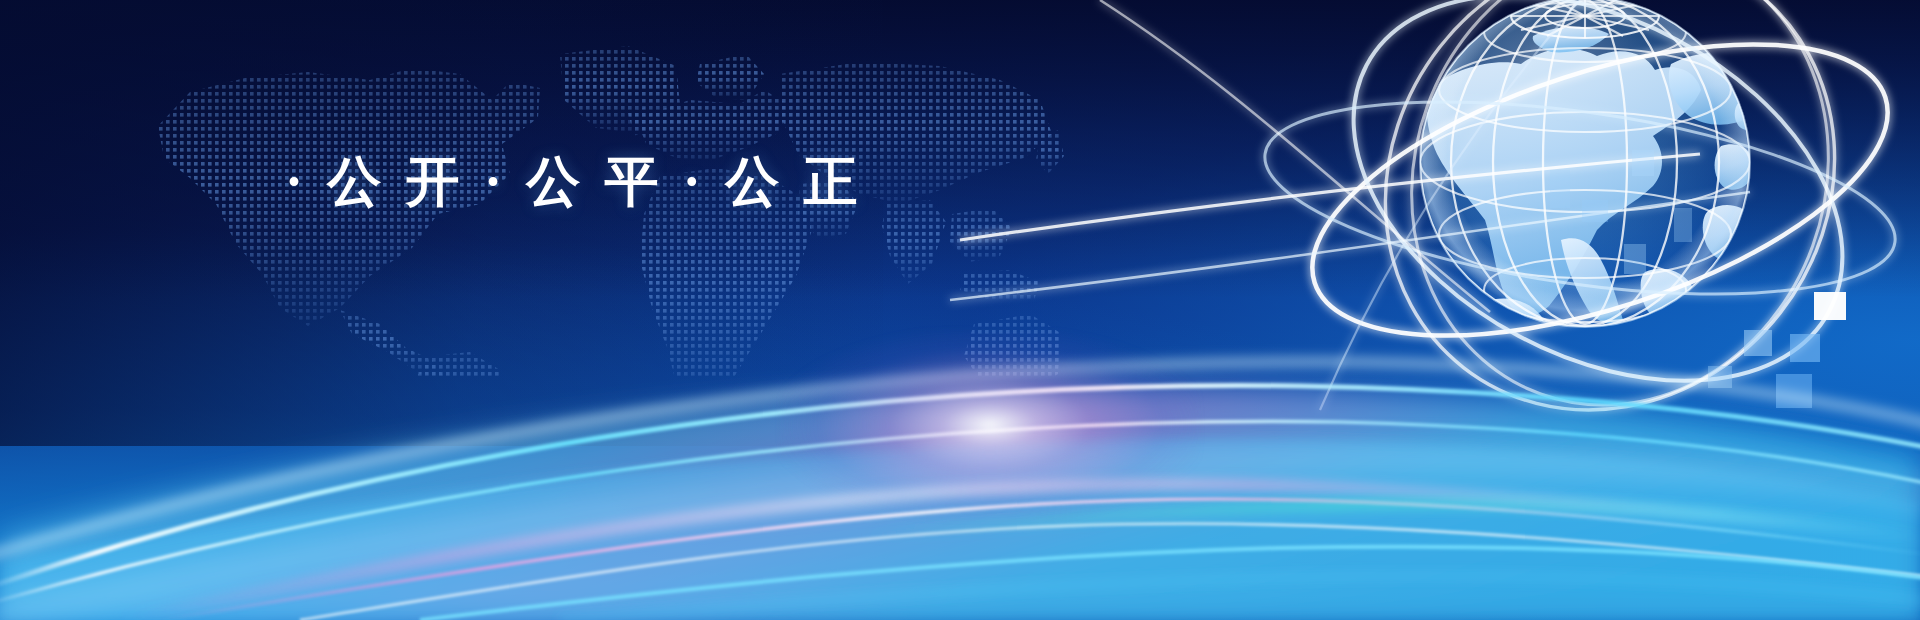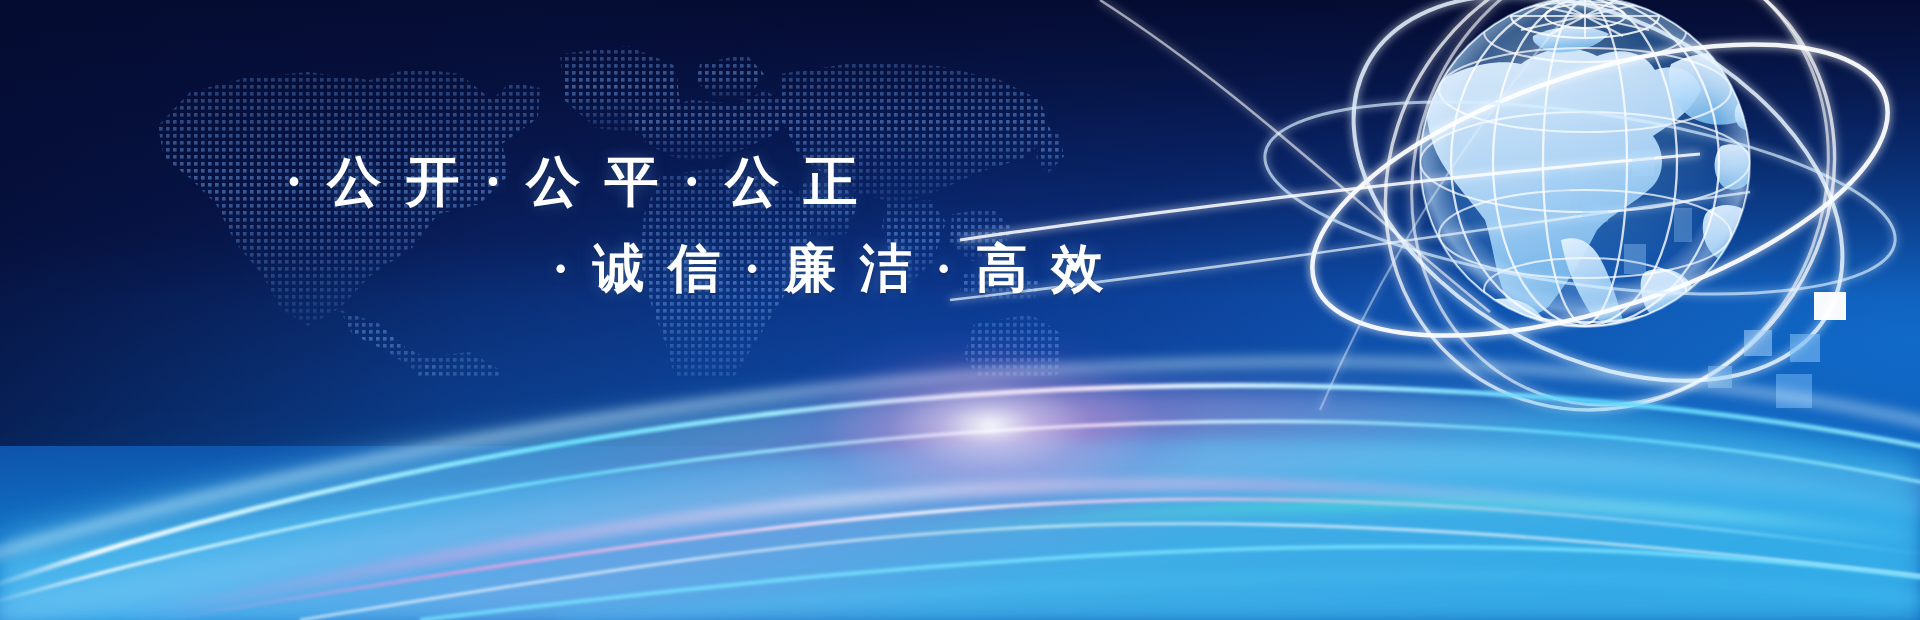--- a/index.html
+++ b/index.html
@@ -312,16 +312,15 @@
       <path d="M420,330 C700,296 980,266 1280,258 C1560,252 1780,268 1940,290" fill="none" stroke="rgba(120,226,255,0.85)" stroke-width="4" filter="url(#wsharp)"></path>
       <path d="M560,330 C840,308 1100,288 1400,286 C1640,285 1810,296 1940,312" fill="none" stroke="rgba(90,214,255,0.60)" stroke-width="3" filter="url(#wsoft)"></path>
 
       <path d="M-20,330 C400,240 900,170 1400,170 C1680,170 1840,188 1940,204" fill="none" stroke="rgba(190,230,255,0.28)" stroke-width="26" filter="url(#wsoft2)"></path>
     </svg>
   </div>
   <div class="wave-glow"></div>
 
   <div class="slogan">
     <div class="line line1">· 公 开 · 公 平 · 公 正</div>
-    <div class="line line2">· 诚 信 · 廉 洁 · 高 效</div>
   </div>
 
 </div>
 
 </body></html>

